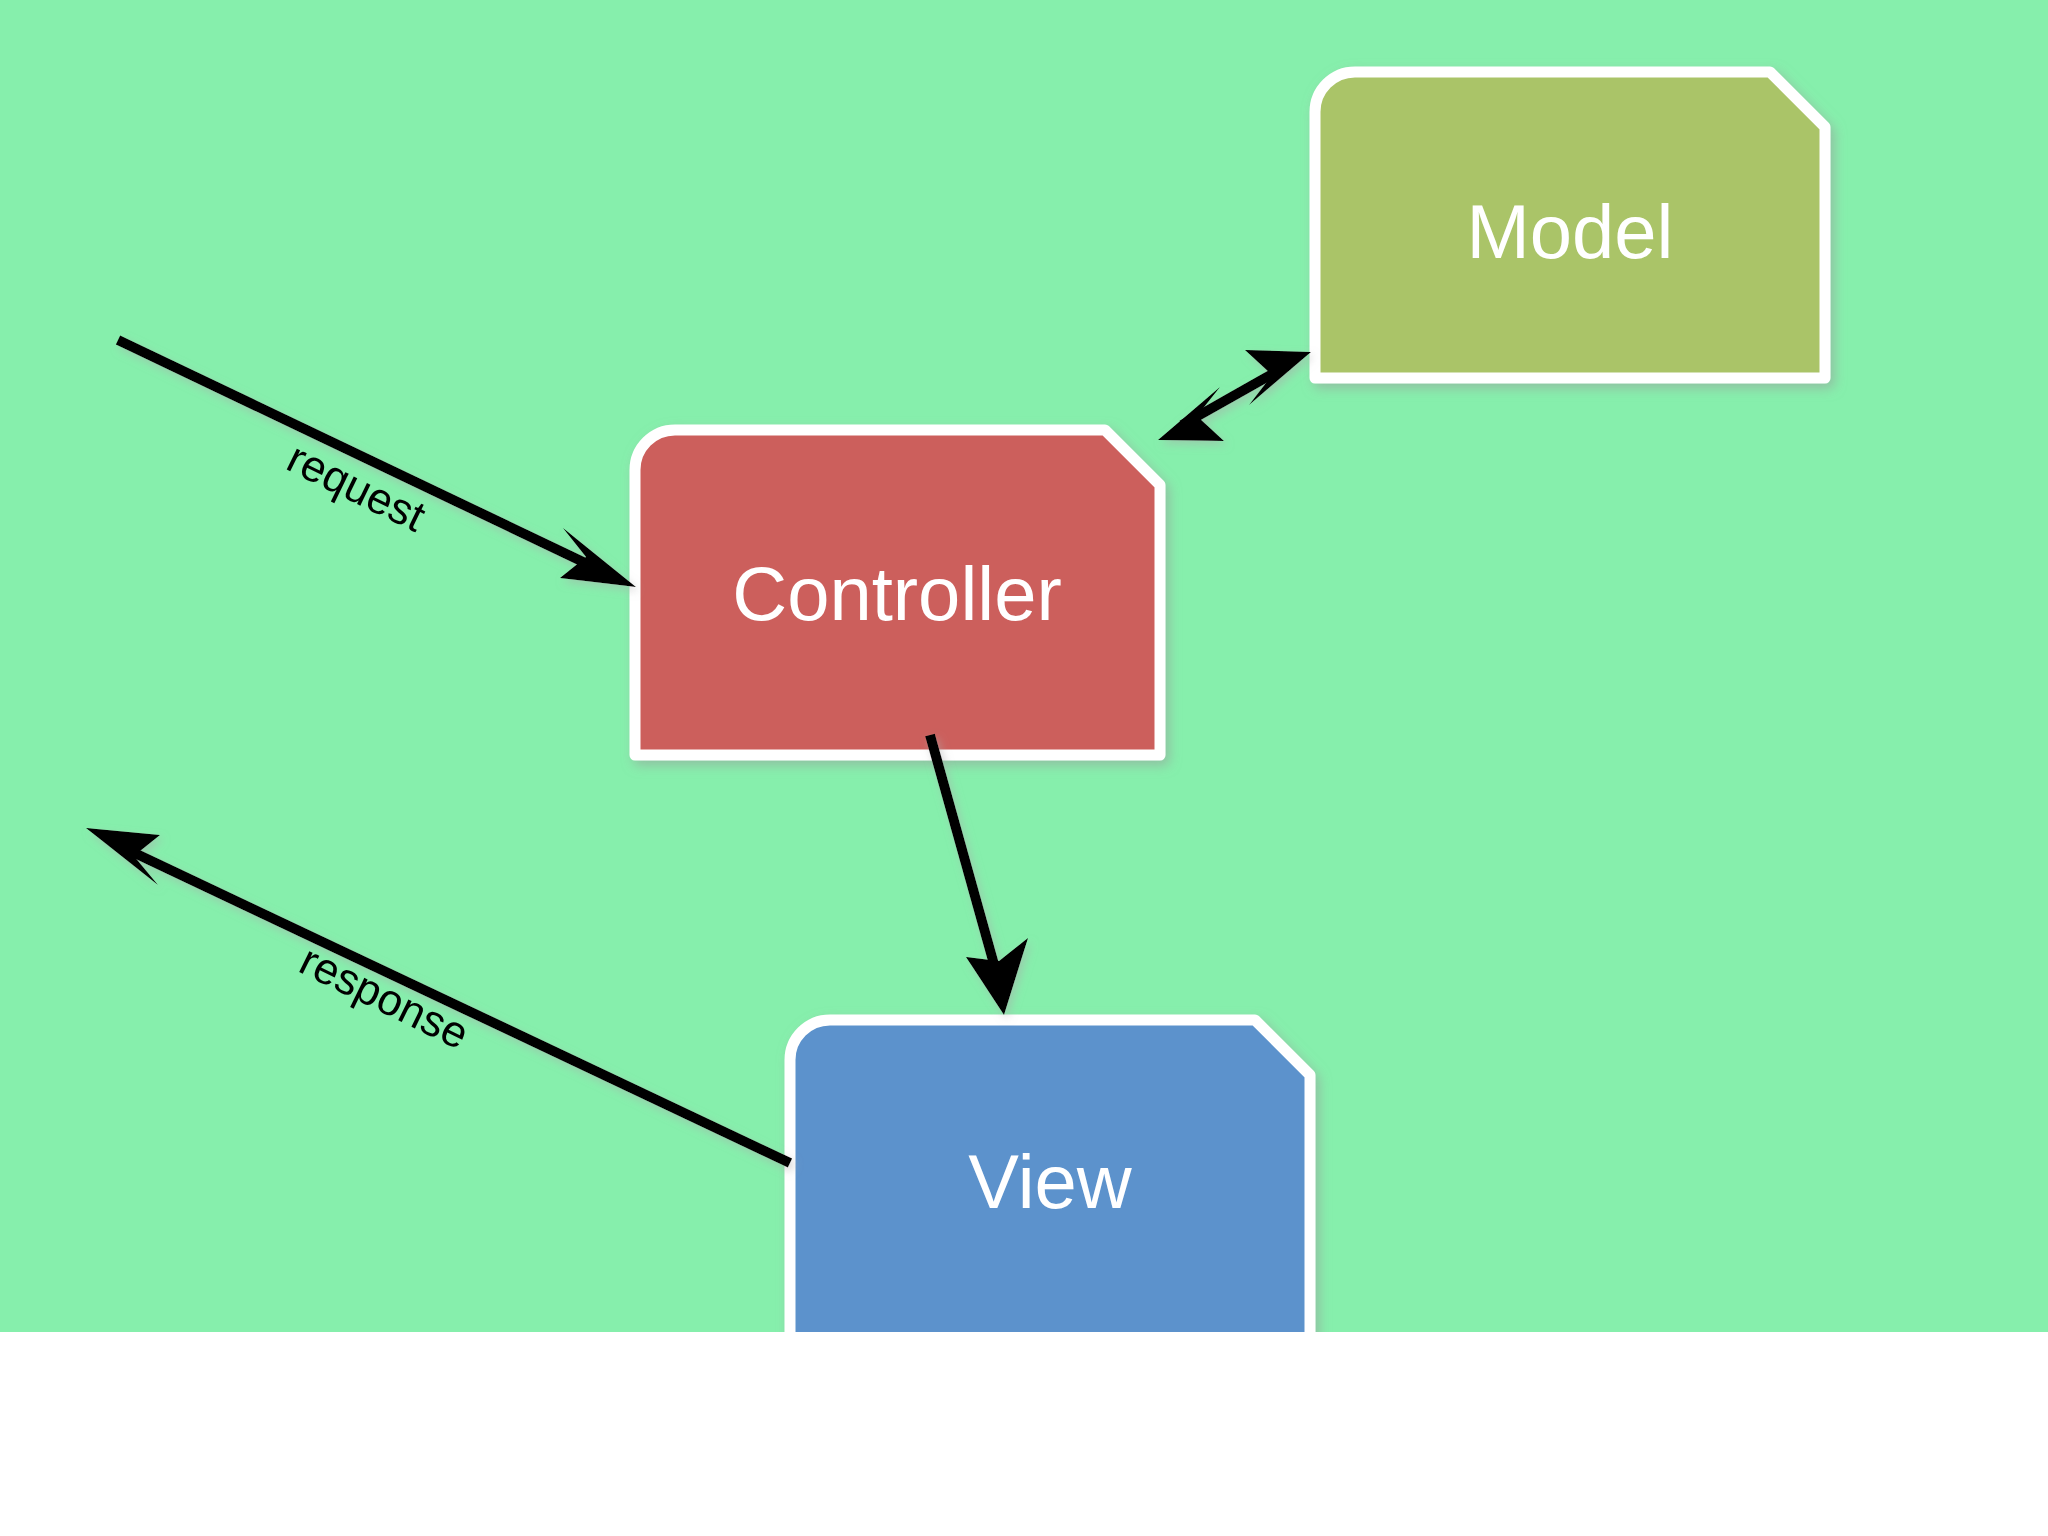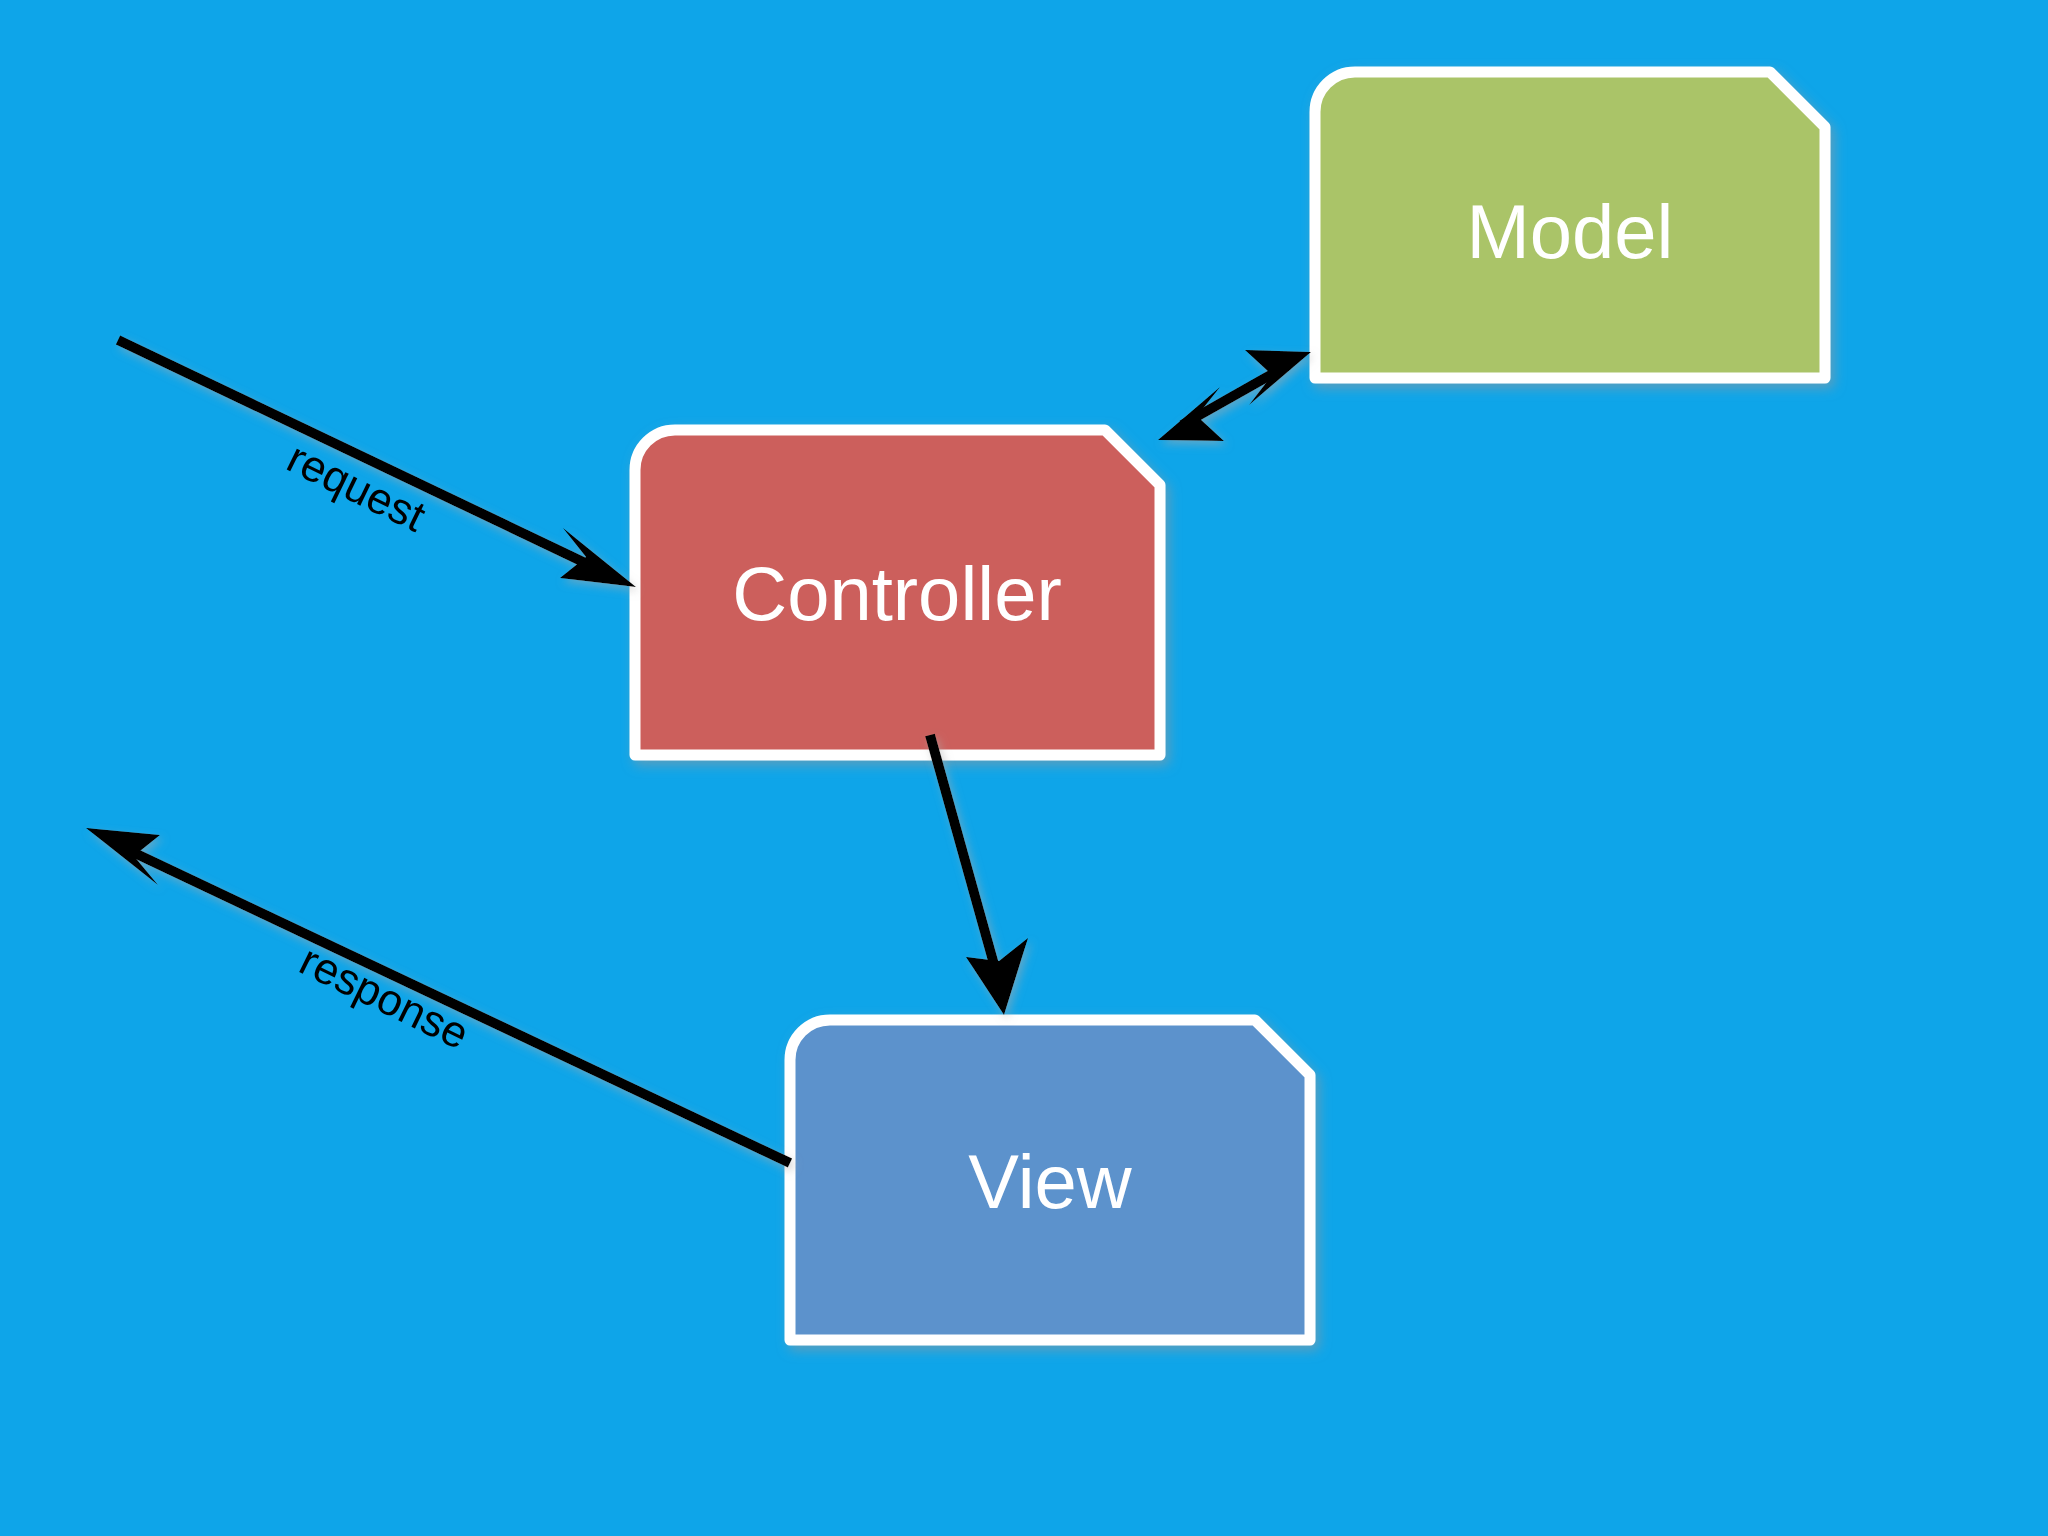--- a/index.html
+++ b/index.html
@@ -3,22 +3,22 @@
 <meta charset="utf-8">
 <style>
   html, body {
     margin: 0;
     padding: 0;
     background: #ffffff;
   }
   #canvas {
     position: relative;
     width: 2048px;
-    height: 1536px;
-    background: #0ea5e9;
+    height: 1332px;
+    background: #86efac;
     overflow: hidden;
     font-family: "Liberation Sans", sans-serif;
   }
   #diagram-svg {
     position: absolute;
     left: 0;
     top: 0;
     width: 2048px;
     height: 1536px;
   }

